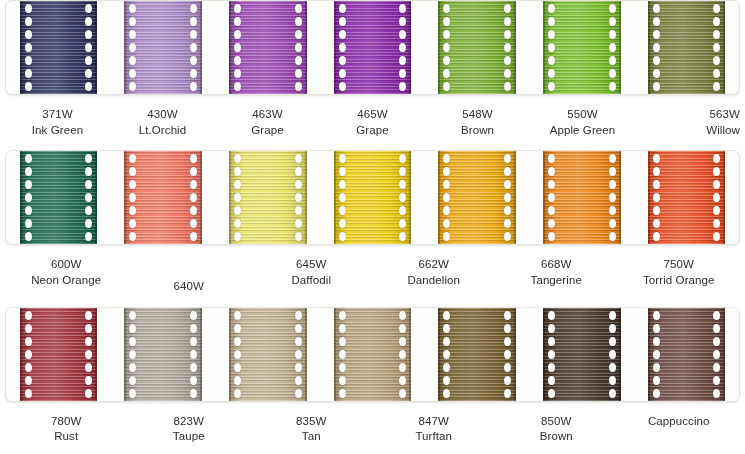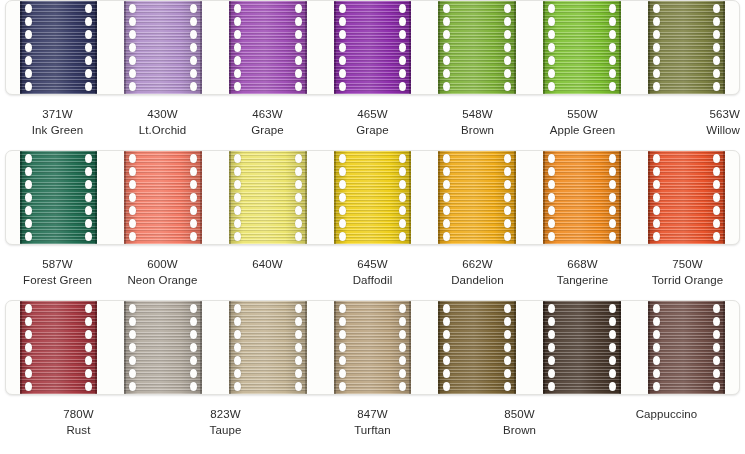--- a/index.html
+++ b/index.html
@@ -516,28 +516,24 @@
               <i style="background: rgb(253, 253, 252);"></i>
               <i style="background: rgb(253, 253, 252);"></i>
               <i style="background: rgb(253, 253, 252);"></i>
               <i style="background: rgb(253, 253, 252);"></i>
             </div>
           </div>
         </div>
       </div>
       <div class="labels">
         <div class="label" style="color: rgb(45, 45, 45);">
-          <span class="code">587W</span>
-          <span class="name">Forest Green</span>
-        </div>
-        <div class="label" style="color: rgb(45, 45, 45);">
           <span class="code">600W</span>
           <span class="name">Neon Orange</span>
         </div>
-        <div class="label" style="color: rgb(45, 45, 45);">
+        <div class="label" style="color: rgb(45, 45, 45); margin-top: 22px;">
           <span class="code">640W</span>
         </div>
         <div class="label" style="color: rgb(45, 45, 45);">
           <span class="code">645W</span>
           <span class="name">Daffodil</span>
         </div>
         <div class="label" style="color: rgb(45, 45, 45);">
           <span class="code">662W</span>
           <span class="name">Dandelion</span>
         </div>
@@ -740,20 +736,24 @@
       <div class="labels">
         <div class="label" style="color: rgb(45, 45, 45);">
           <span class="code">780W</span>
           <span class="name">Rust</span>
         </div>
         <div class="label" style="color: rgb(45, 45, 45);">
           <span class="code">823W</span>
           <span class="name">Taupe</span>
         </div>
         <div class="label" style="color: rgb(45, 45, 45);">
+          <span class="code">835W</span>
+          <span class="name">Tan</span>
+        </div>
+        <div class="label" style="color: rgb(45, 45, 45);">
           <span class="code">847W</span>
           <span class="name">Turftan</span>
         </div>
         <div class="label" style="color: rgb(45, 45, 45);">
           <span class="code">850W</span>
           <span class="name">Brown</span>
         </div>
         <div class="label" style="color: rgb(45, 45, 45);">
           <span class="name">Cappuccino</span>
         </div>

